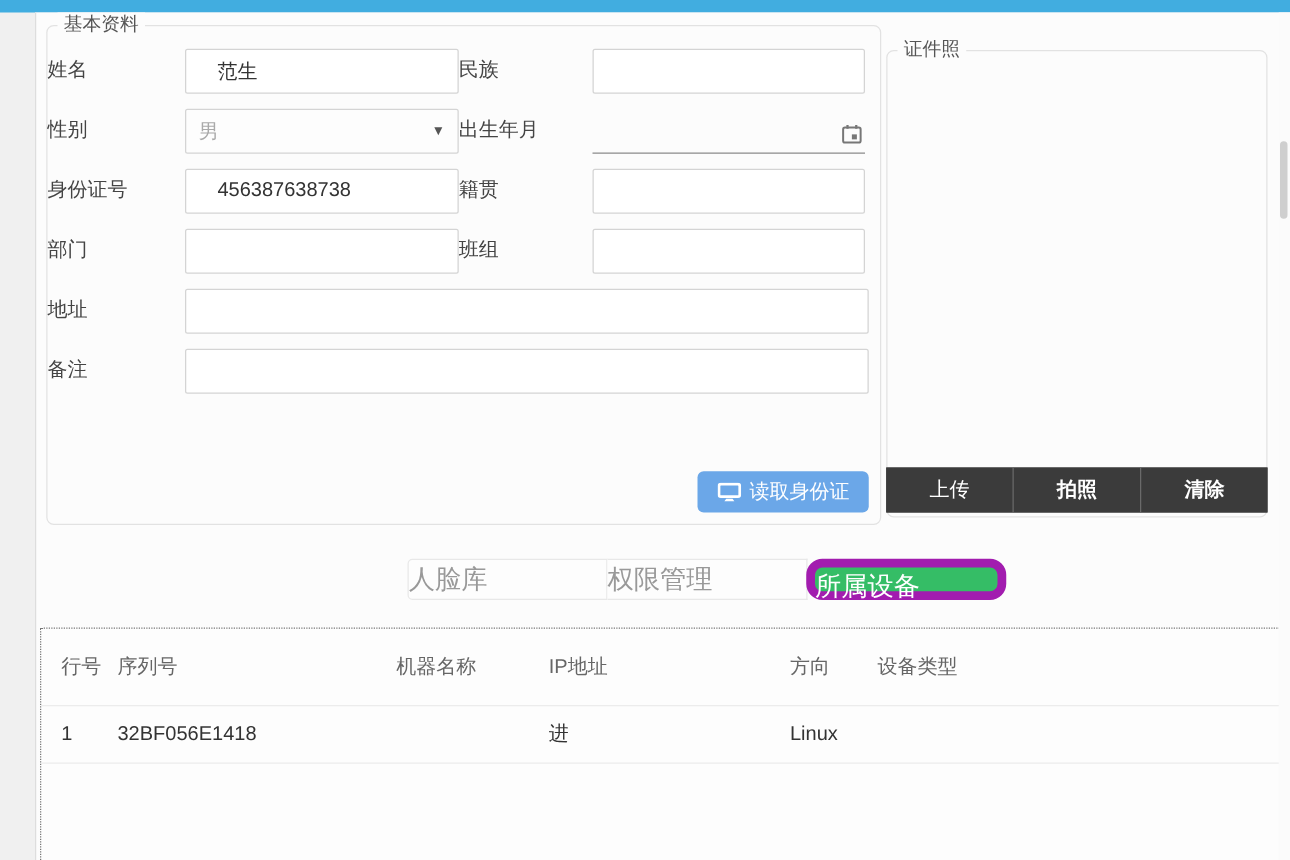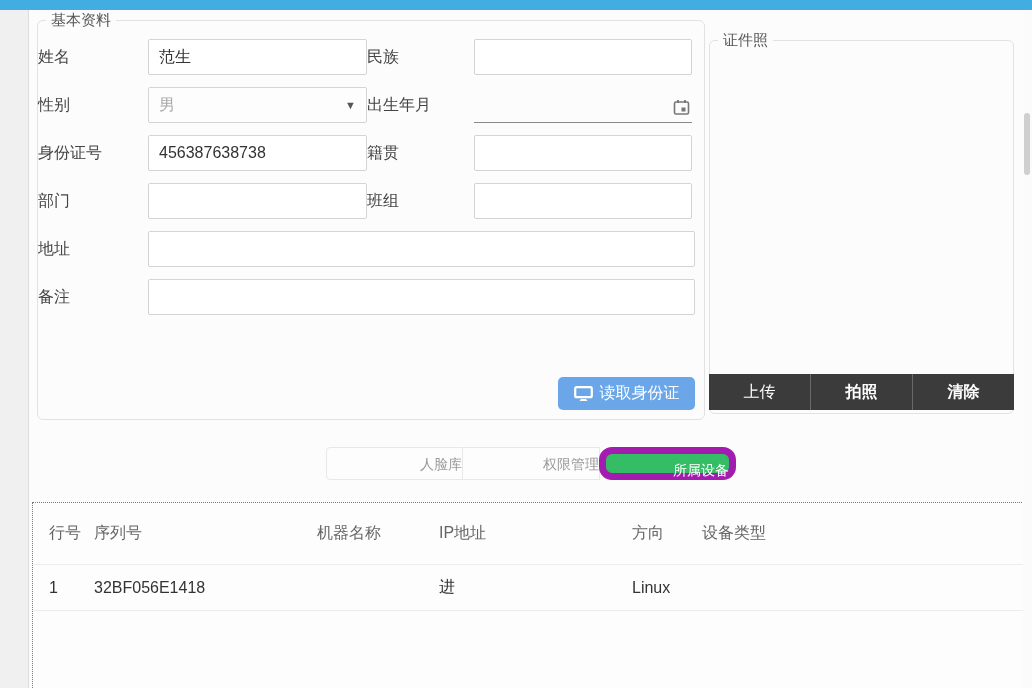--- a/index.html
+++ b/index.html
@@ -22,21 +22,21 @@
   .rows { position:absolute; left:0; top:18px; width:100%; }
   .frow { display:flex; height:36px; margin-bottom:12px; }
   .lbl { width:110px; text-align:left; padding-right:7px; line-height:36px;
     font-size:16px; color:#444; white-space:nowrap; }
   .ctrl { position:relative; }
   .ctrl.w219 { width:219px; }
   .ctrl.w218 { width:218px; }
   .ctrl.wide { width:547px; }
   .rlbl { width:107px; }
   input.txt { width:100%; height:36px; border:1px solid #d4d4d4; border-radius:2px;
-    padding:0 10px; font-size:16px; color:#333; background:#fff; outline:none;
+    padding:0 25px; font-size:16px; color:#333; background:#fff; outline:none;
     font-family:"Liberation Sans","DejaVu Sans",sans-serif; }
 
   
   .select { width:100%; height:36px; border:1px solid #d4d4d4; border-radius:2px;
     background:#fdfdfd; display:flex; align-items:center; padding:0 10px; }
   .select .sel-text { flex:1; font-size:16px; color:#a9a9a9; }
   .select .caret { font-size:11px; color:#555; }
 
   
   .datefield { width:100%; height:36px; border-bottom:1px solid #8a8a8a;
@@ -50,21 +50,21 @@
 
   
   .photo-btns { position:absolute; left:-1px; right:-1px; bottom:3px; height:36px;
     background:#3b3b3b; display:flex; }
   .pbtn { flex:1; background:#3b3b3b; border:none; color:#fff; font-size:16px; cursor:pointer;
     font-family:"Liberation Sans","DejaVu Sans",sans-serif; }
   .pbtn + .pbtn { border-left:1px solid #6a6a6a;font-weight:bold; }
 
   
   .tabs { position:absolute; left:297px; top:437px; display:flex; }
-  .tab { width:137px; height:33px; line-height:32px; text-align:right; font-size:14px;
+  .tab { width:160px; height:33px; line-height:32px; text-align:left; font-size:21px;
     color:#999; background:#fdfdfd; border:1px solid #e8e8e8; cursor:pointer; }
   .tab.first { border-radius:4px 0 0 4px; }
   .tab.mid { border-left:none; border-radius:0; }
   .tab.active { background:#35bd66; color:#fff; border:7px solid #a21caf; border-radius:13px; margin-left:-1px; }
 
   
   .dtable { position:absolute; left:3px; top:492px; width:996px; height:200px;
     border:1px dotted #777; border-bottom:none; background:#fdfdfd; }
   .thead { display:grid; grid-template-columns:45px 223px 122px 193px 70px auto;
     padding-left:16px; height:62px; align-items:center; border-bottom:1px solid #ececec; }

